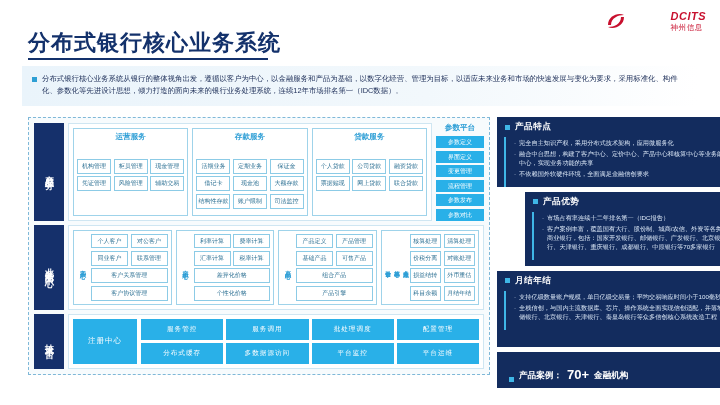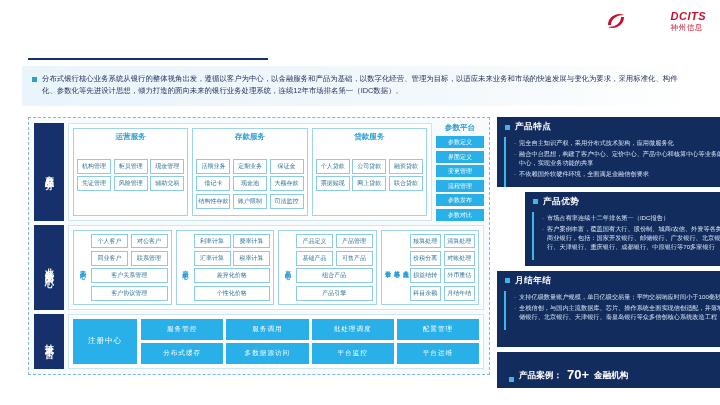--- a/index.html
+++ b/index.html
@@ -120,20 +120,21 @@
         <path d="M3 15 C3 6, 13 2, 19 5 C13 5, 6 8, 6 15 Z" fill="#c8102e"></path>
         <path d="M19 7 C19 16, 9 20, 3 17 C9 17, 16 14, 16 7 Z" fill="#c8102e"></path>
       </svg>
     </span>
     <span class="logo-text">
       <span class="logo-en">DCITS</span>
       <span class="logo-cn">神州信息</span>
     </span>
   </div>
 
+  <div class="title">分布式银行核心业务系统</div>
   <div class="title-rule"></div>
 
   <div class="lead">
     <div class="lead-row">
       <span class="lead-bullet"></span>
       <span class="lead-text">分布式银行核心业务系统从银行的整体视角出发，遵循以客户为中心，以金融服务和产品为基础，以数字化经营、管理为目标，以适应未来业务和市场的快速发展与变化为要求，采用标准化、构件化、参数化等先进设计思想，倾力打造的面向未来的银行业务处理系统，连续12年市场排名第一（IDC数据）。</span>
     </div>
   </div>
 
   <div class="diagram">

